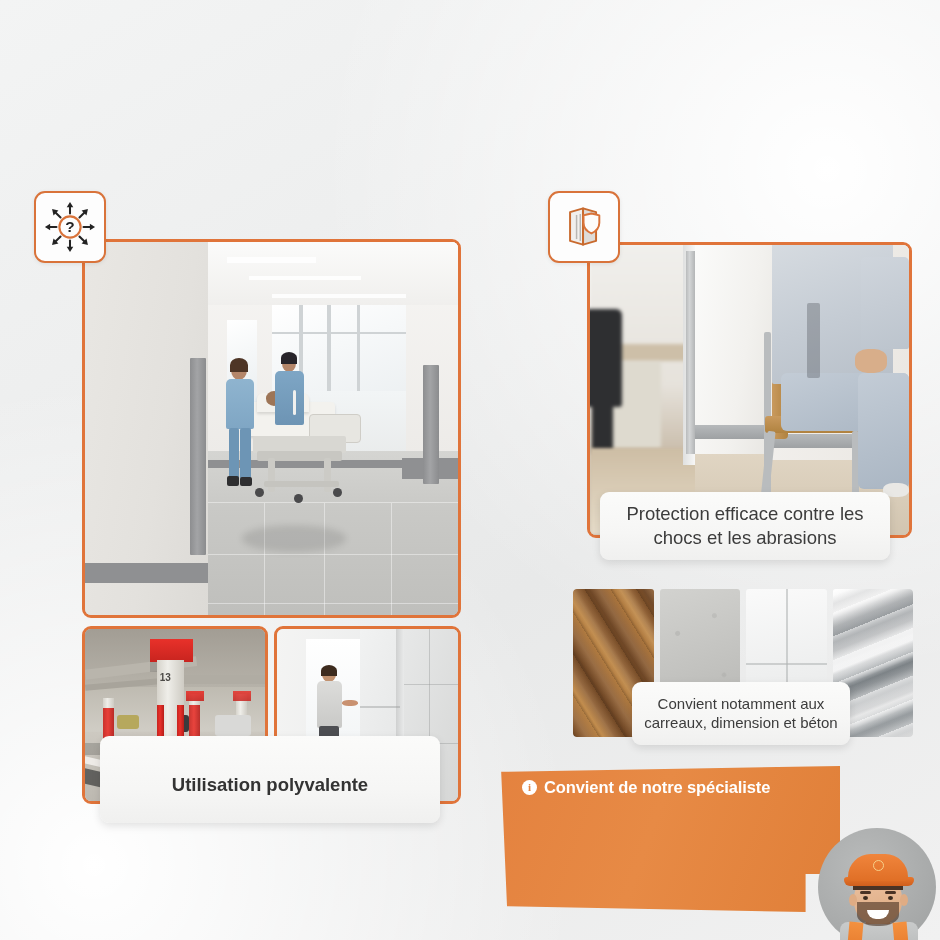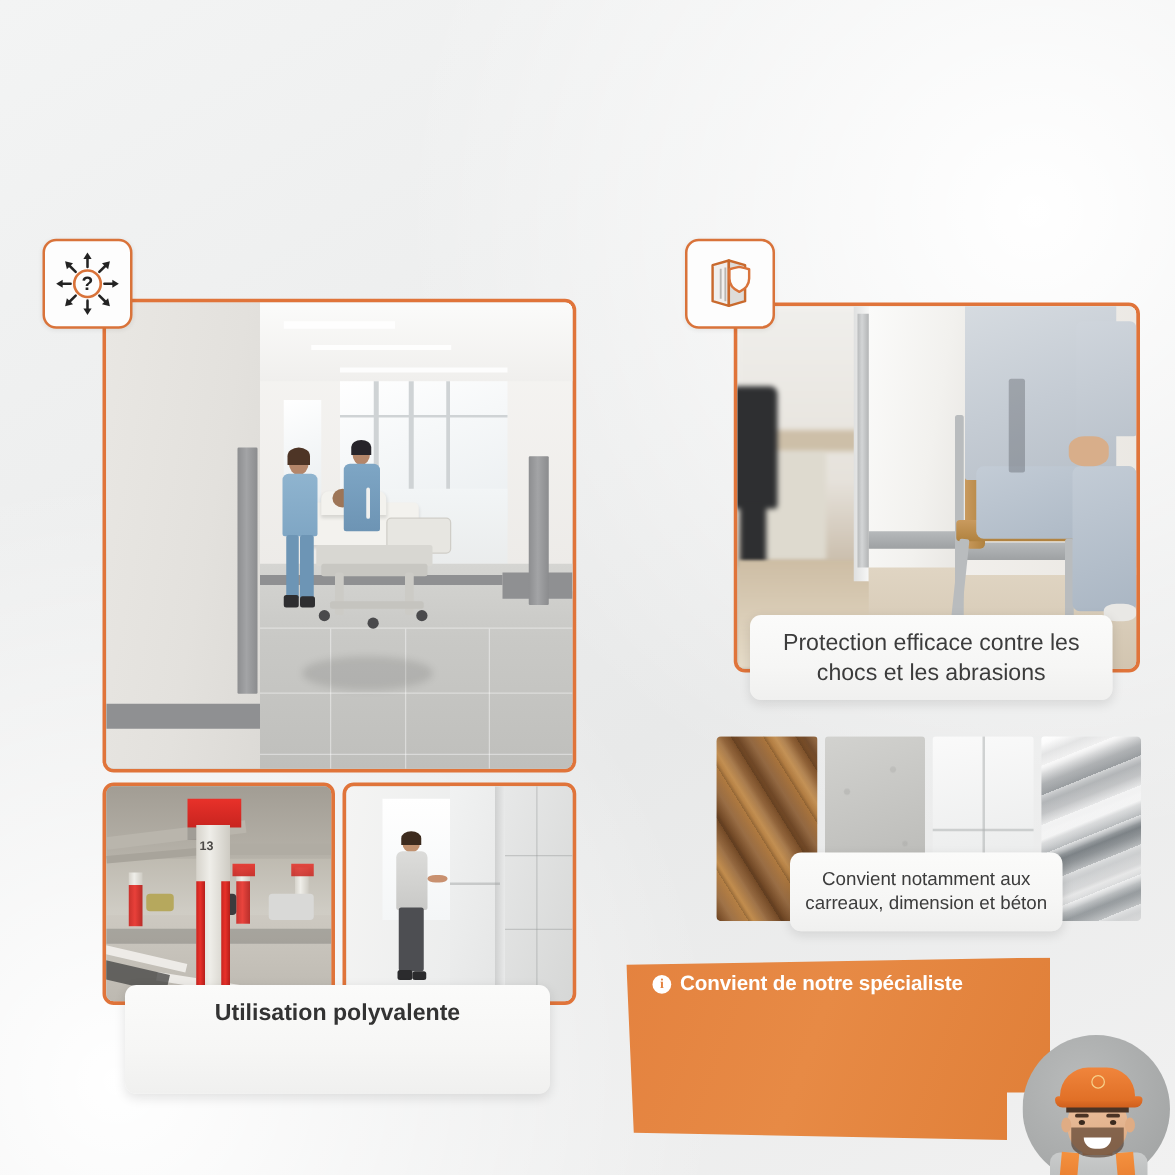--- a/index.html
+++ b/index.html
@@ -197,21 +197,21 @@
     justify-content: center;
     text-align: center;
     color: #3a3a3a;
   }
   #cap-protection { left: 600px; top: 492px; width: 290px; height: 68px; padding: 6px 4px; }
   #cap-protection .ctext { font-size: 18.5px; line-height: 1.28; color: #3c3c3c; }
 
   #cap-materials  { left: 632px; top: 682px; width: 218px; height: 63px; padding: 5px 10px; }
   #cap-materials .ctext { font-size: 15px; line-height: 1.26; color: #3c3c3c; }
 
-  #cap-usage { left: 100px; top: 788px; width: 340px; height: 87px; padding: 0; justify-content: space-between; }
+  #cap-usage { left: 100px; top: 736px; width: 340px; height: 87px; padding: 0; }
   #cap-usage .ctitle {
     font-size: 18.5px; font-weight: bold; color: #333333;
     width: 100%; text-align: center; padding-top: 11px;
   }
   #cap-usage .ctext {
     font-size: 19px; color: #3c3c3c; width: 100%; text-align: center; padding-top: 18px;
   }
 
   
   .tip {

